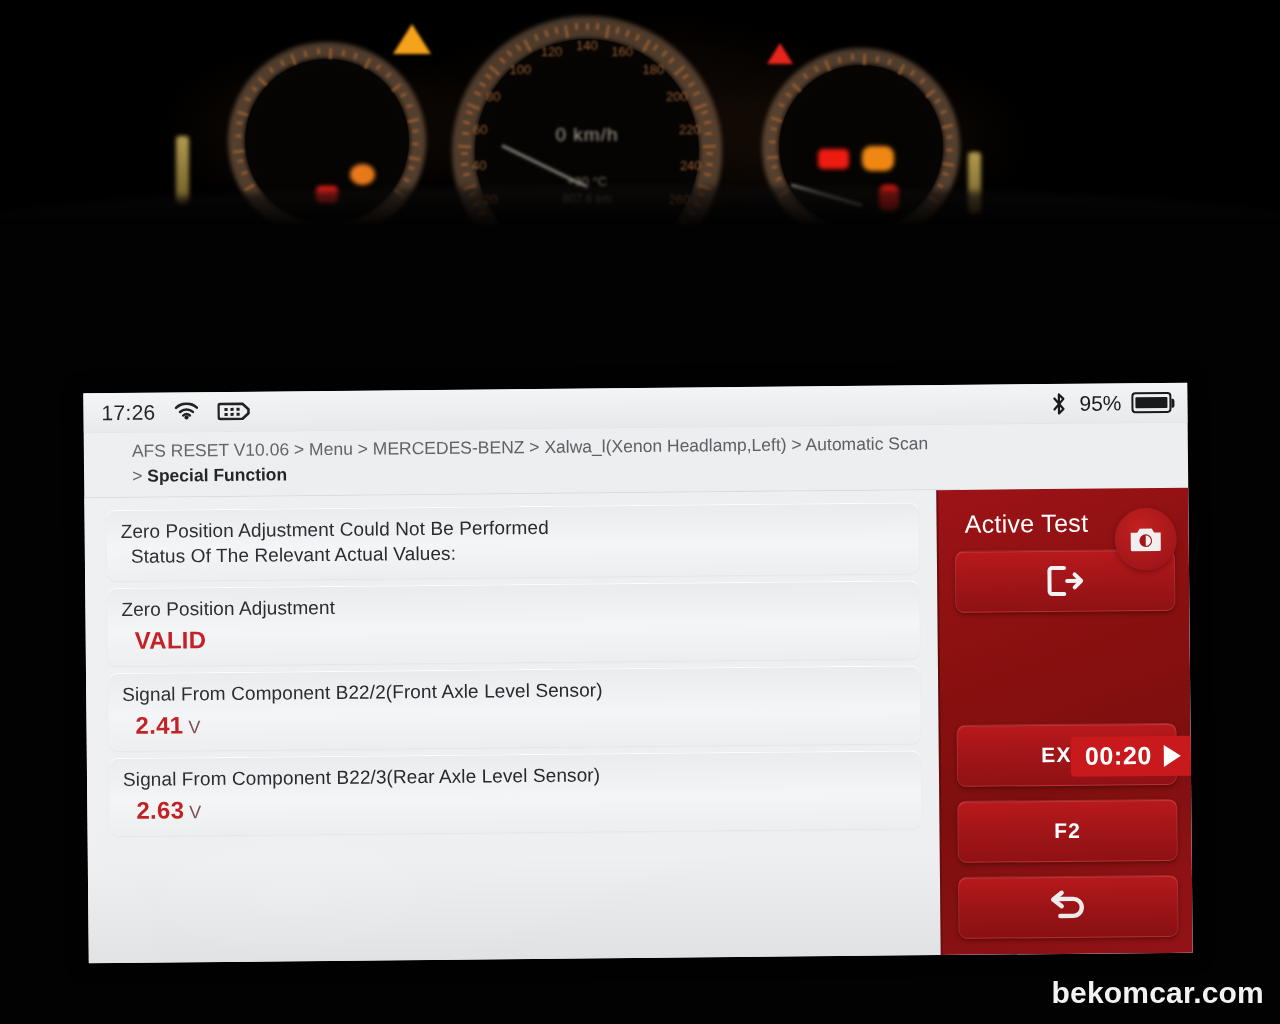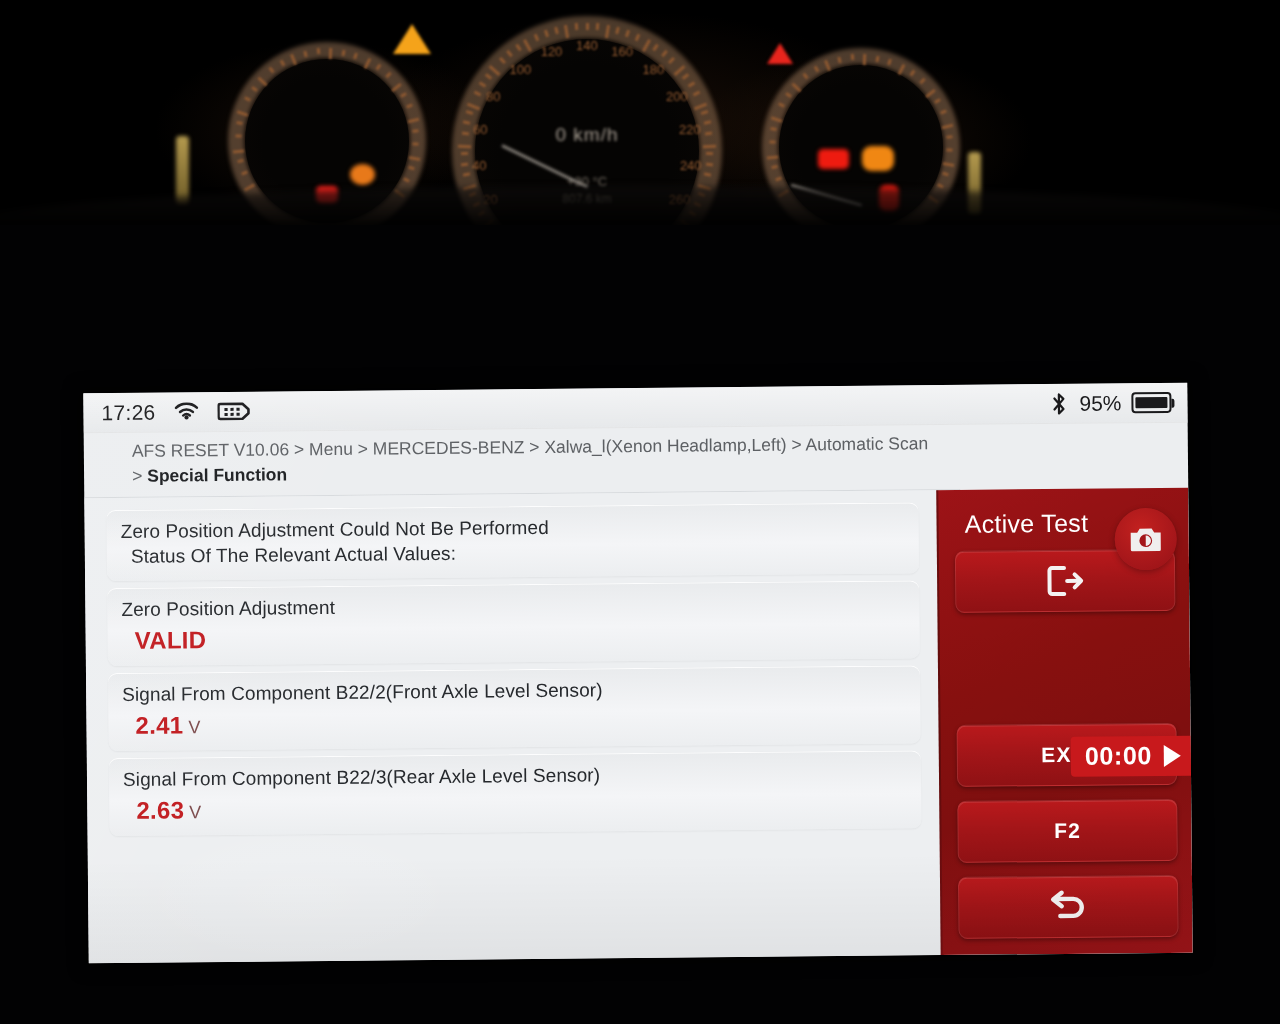--- a/index.html
+++ b/index.html
@@ -503,21 +503,21 @@
             <svg width="40" height="34" viewBox="0 0 40 34">
               <path d="M19 4H7a2.6 2.6 0 0 0-2.6 2.6v20.8A2.6 2.6 0 0 0 7 30h12" fill="none" stroke="#f4f2f2" stroke-width="4" stroke-linecap="round" stroke-linejoin="round"></path>
               <path d="M22 17h13" stroke="#f4f2f2" stroke-width="4" stroke-linecap="round"></path>
               <path d="M29.5 10.5L36 17l-6.5 6.5" fill="none" stroke="#f4f2f2" stroke-width="4" stroke-linecap="round" stroke-linejoin="round"></path>
             </svg>
           </div>
 
           <div id="panel-spacer"></div>
 
           <div id="timer-badge">
-            <span>00:00</span>
+            <span>00:20</span>
             <span id="play-icon"></span>
           </div>
 
           <div class="pbtn">
             <span>EXIT</span>
           </div>
 
           <div class="pbtn">
             <span>F2</span>
           </div>
@@ -528,13 +528,14 @@
               <path d="M15.5 2.8L7 9.5l8.5 6.7" fill="none" stroke="#f4f2f2" stroke-width="4.4" stroke-linecap="round" stroke-linejoin="round"></path>
             </svg>
           </div>
         </div>
       </div>
 
       <div id="glare"></div>
     </div>
   </div>
 
+  <div id="watermark">bekomcar.com</div>
 </div>
 
 </body></html>

